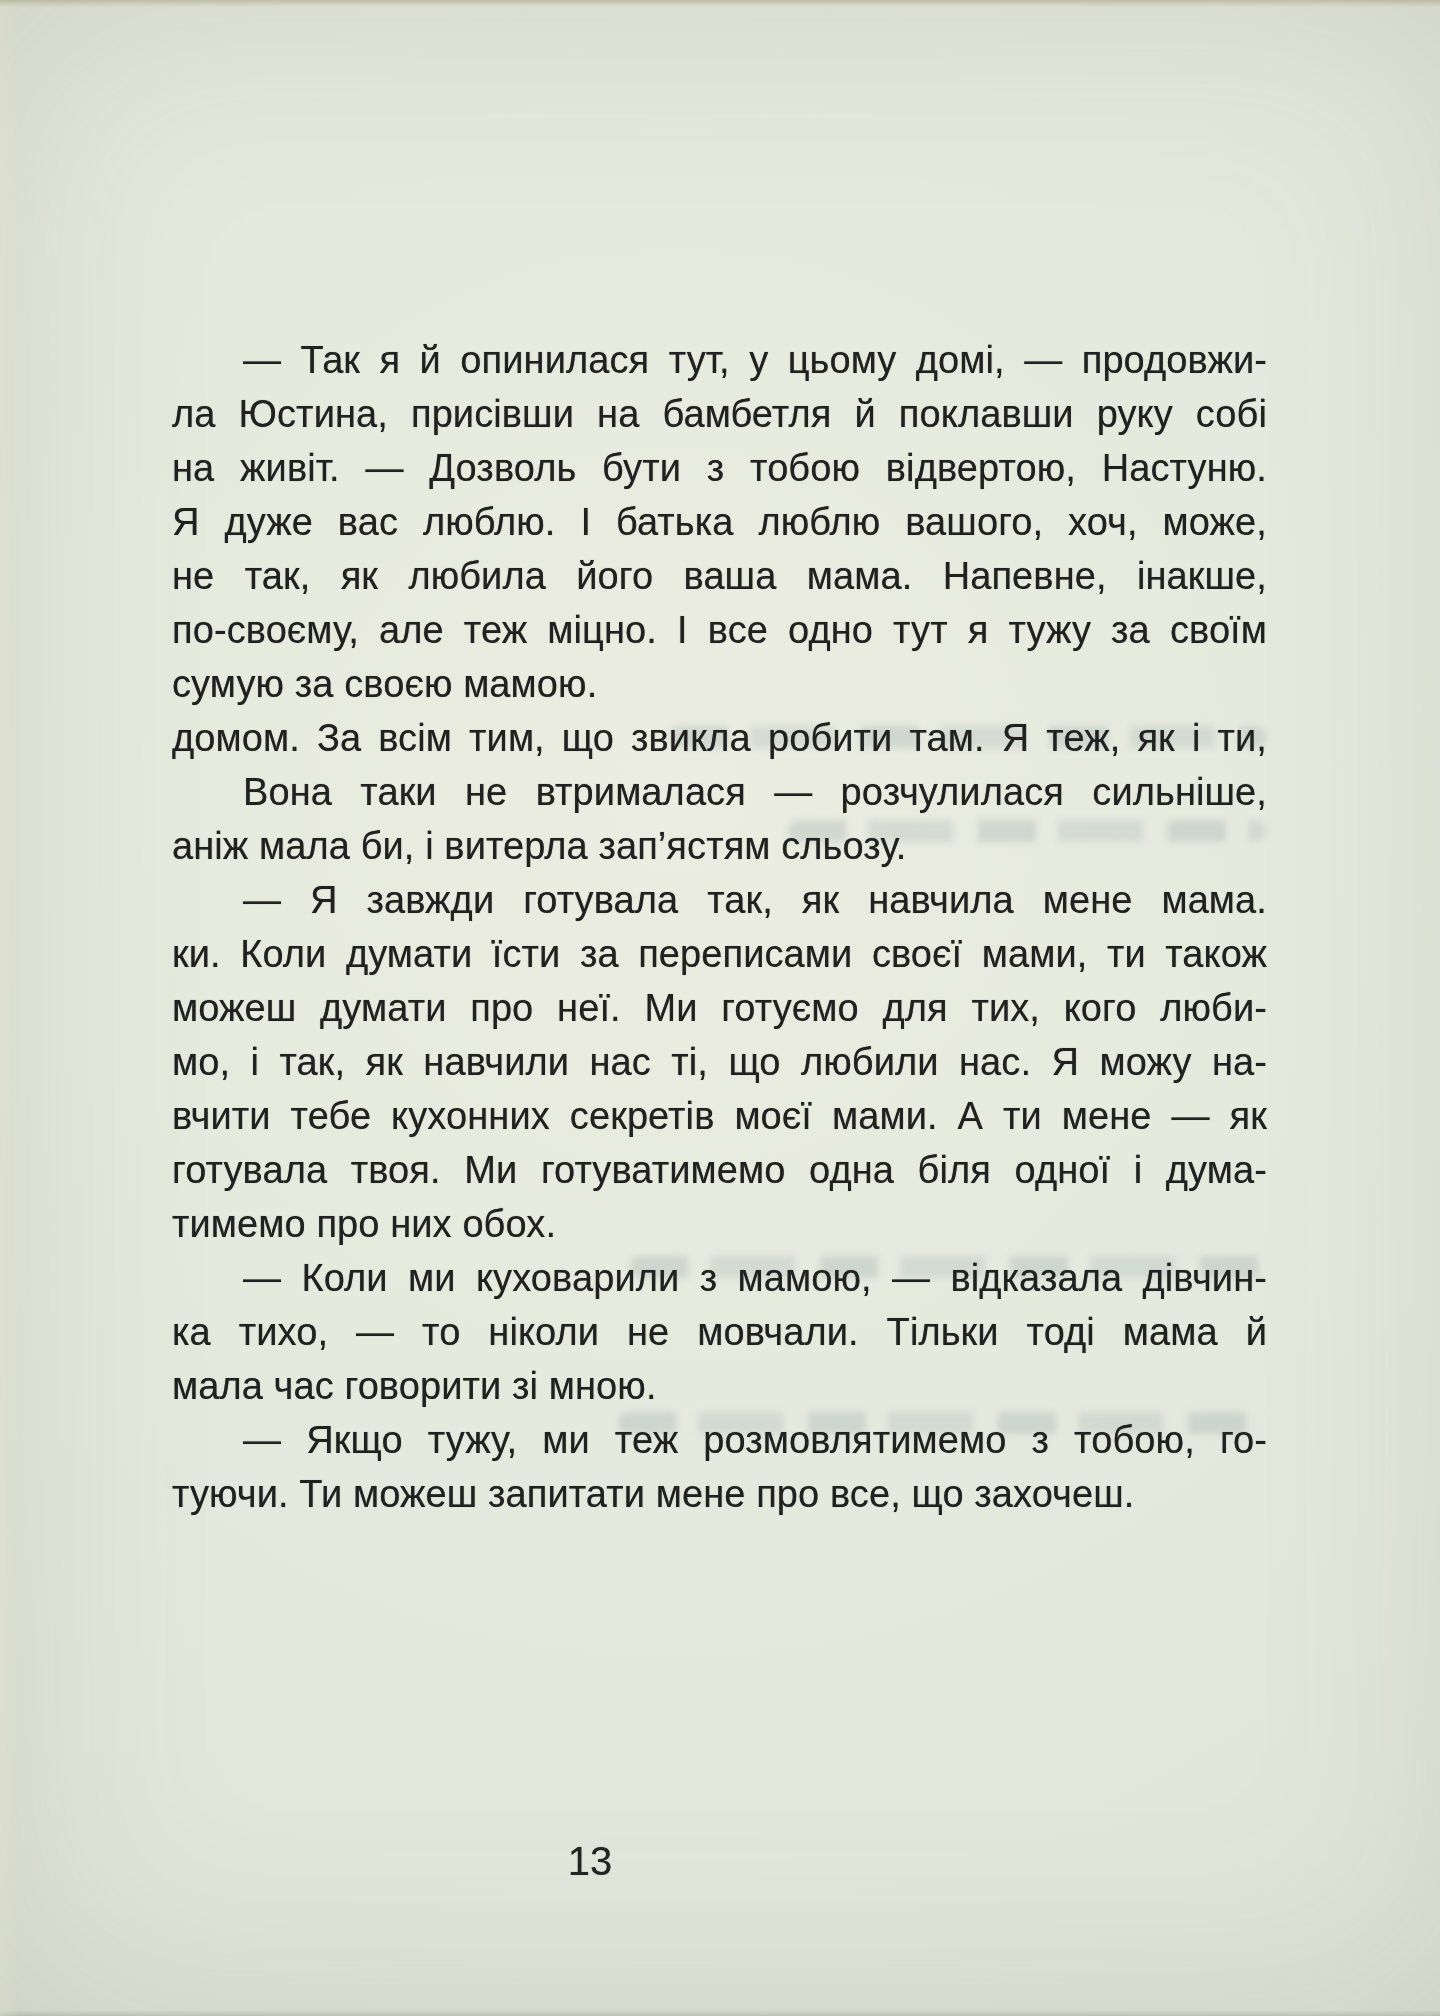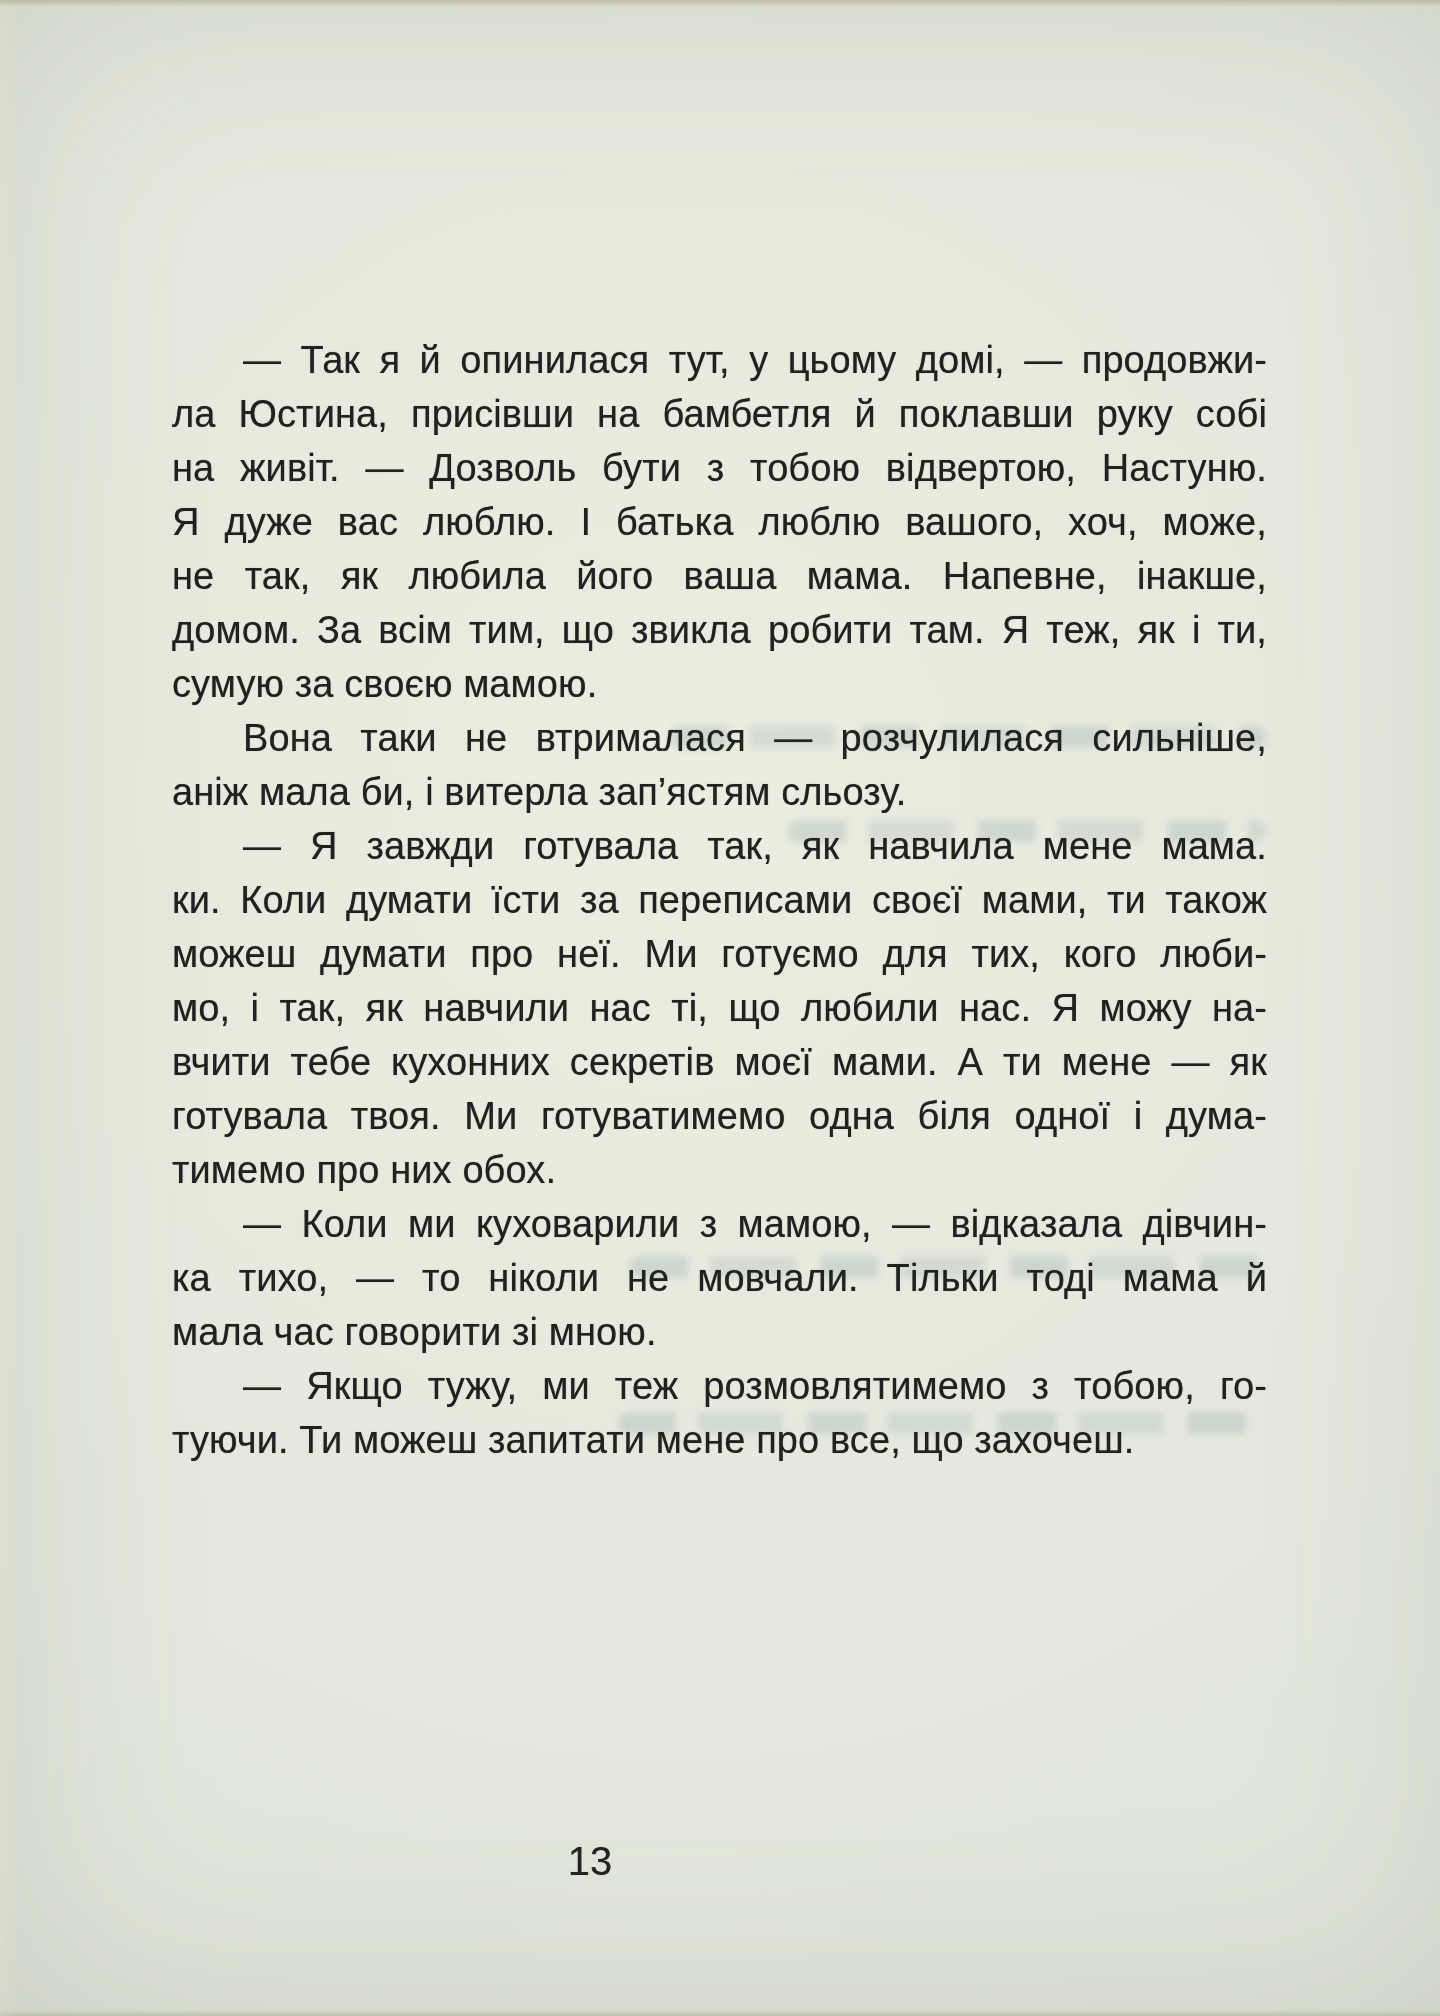--- a/index.html
+++ b/index.html
@@ -90,22 +90,23 @@
   <div class="smudge s2"></div>
   <div class="smudge s3"></div>
   <div class="smudge s4"></div>
 
   <div class="text-block">
       <div class="line indent">— Так я й опинилася тут, у цьому домі, — продовжи-</div>
       <div class="line">ла Юстина, присівши на бамбетля й поклавши руку собі</div>
       <div class="line">на живіт. — Дозволь бути з тобою відвертою, Настуню.</div>
       <div class="line">Я дуже вас люблю. І батька люблю вашого, хоч, може,</div>
       <div class="line">не так, як любила його ваша мама. Напевне, інакше,</div>
+      <div class="line">по-своєму, але теж міцно. І все одно тут я тужу за своїм</div>
+      <div class="line last">сумую за своєю мамою.</div>
       <div class="line">домом. За всім тим, що звикла робити там. Я теж, як і ти,</div>
-      <div class="line last">сумую за своєю мамою.</div>
       <div class="line indent">Вона таки не втрималася — розчулилася сильніше,</div>
       <div class="line last">аніж мала би, і витерла зап’ястям сльозу.</div>
       <div class="line indent">— Я завжди готувала так, як навчила мене мама.</div>
       <div class="line">ки. Коли думати їсти за переписами своєї мами, ти також</div>
       <div class="line">можеш думати про неї. Ми готуємо для тих, кого люби-</div>
       <div class="line">мо, і так, як навчили нас ті, що любили нас. Я можу на-</div>
       <div class="line">вчити тебе кухонних секретів моєї мами. А ти мене — як</div>
       <div class="line">готувала твоя. Ми готуватимемо одна біля одної і дума-</div>
       <div class="line last">тимемо про них обох.</div>
       <div class="line indent">— Коли ми куховарили з мамою, — відказала дівчин-</div>

